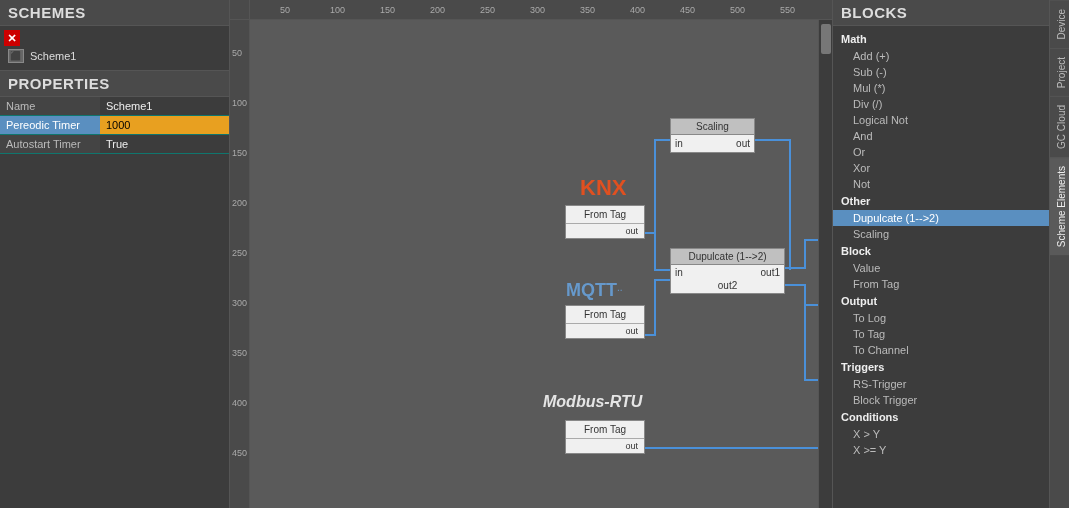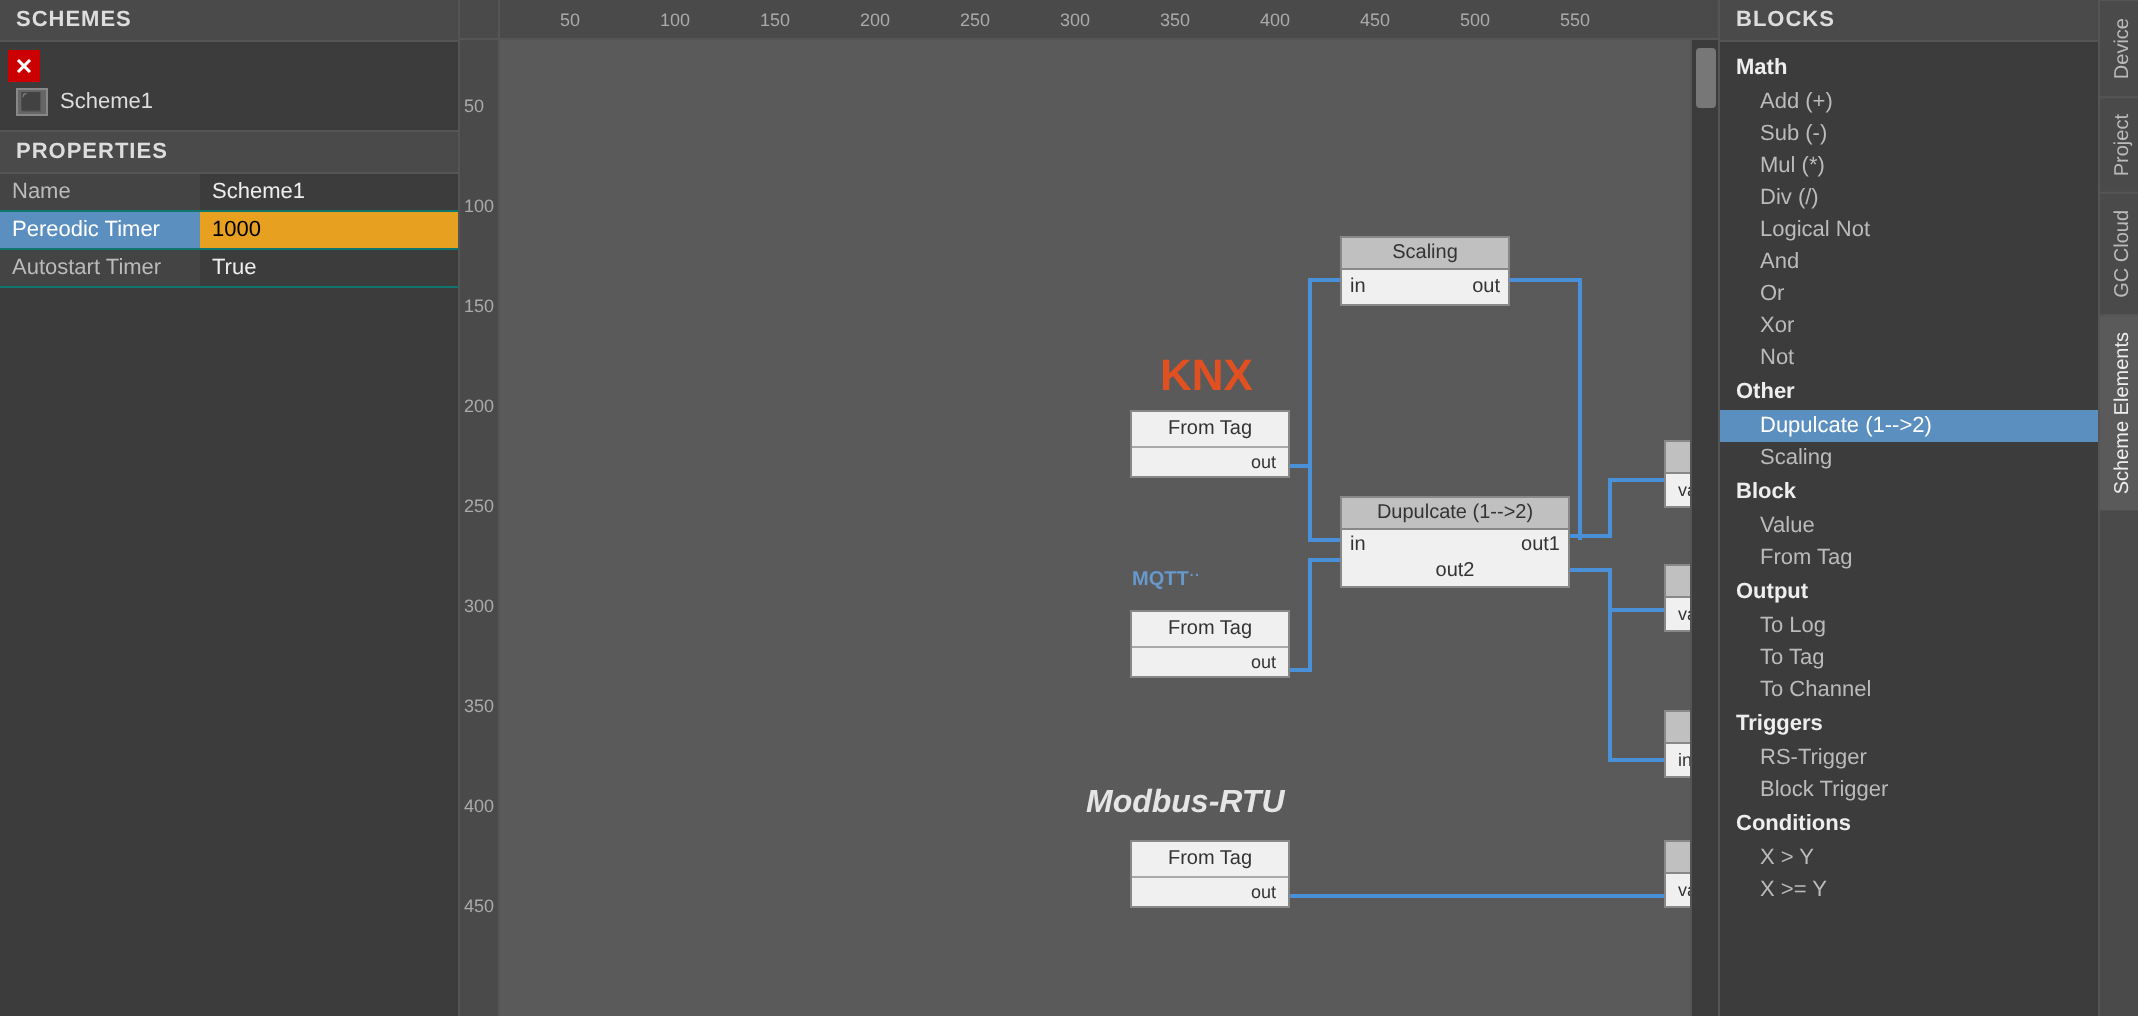--- a/index.html
+++ b/index.html
@@ -1,21 +1,21 @@
 <!DOCTYPE html>
 <html><head>
   <meta charset="utf-8">
   <style>
     * { box-sizing: border-box; margin: 0; padding: 0; }
     body { font-family: Arial, sans-serif; font-size: 11px; background: #3c3c3c; color: #ccc; display: flex; width: 1069px; height: 508px; overflow: hidden; }
 
     
     .left-panel { width: 230px; display: flex; flex-direction: column; background: #3c3c3c; border-right: 1px solid #555; flex-shrink: 0; }
 
-    .panel-header { background: #4a4a4a; color: #ddd; font-size: 11px; font-weight: bold; padding: 4px 8px; border-bottom: 1px solid #555; letter-spacing: 0.5px; }
+    .panel-header { background: #4a4a4a; color: #ddd; font-size: 15px; font-weight: bold; padding: 4px 8px; border-bottom: 1px solid #555; letter-spacing: 0.5px; }
 
     .schemes-section { border-bottom: 1px solid #555; }
     .schemes-list { padding: 4px; }
     .scheme-item { display: flex; align-items: center; gap: 6px; padding: 3px 4px; cursor: pointer; }
     .delete-btn { width: 16px; height: 16px; background: #c00; color: white; border: none; font-size: 11px; cursor: pointer; display: flex; align-items: center; justify-content: center; font-weight: bold; }
     .scheme-icon { width: 16px; height: 14px; background: #666; border: 1px solid #888; display: flex; align-items: center; justify-content: center; font-size: 9px; }
     .scheme-label { color: #ddd; }
 
     .properties-section { flex: 1; }
     .prop-table { width: 100%; }
@@ -27,21 +27,21 @@
     
     .main-area { flex: 1; display: flex; flex-direction: column; background: #5a5a5a; position: relative; overflow: hidden; }
 
     .ruler-top { height: 20px; background: #4a4a4a; border-bottom: 1px solid #555; display: flex; align-items: flex-end; padding-bottom: 2px; position: relative; }
 
     
     .vscroll { width: 14px; background: #3c3c3c; border-left: 1px solid #555; display: flex; flex-direction: column; align-items: center; }
     .vscroll-thumb { width: 10px; height: 30px; background: #777; margin-top: 4px; border-radius: 2px; }
 
     
-    .right-panel { width: 210px; display: flex; background: #3c3c3c; border-left: 1px solid #555; flex-shrink: 0; }
+    .right-panel { width: 237px; display: flex; background: #3c3c3c; border-left: 1px solid #555; flex-shrink: 0; }
     .blocks-list { flex: 1; overflow-y: auto; padding: 4px 0; }
     .block-category { color: #eee; font-weight: bold; padding: 3px 8px; cursor: pointer; }
     .block-item { color: #bbb; padding: 2px 20px; cursor: pointer; display: block; }
     .block-item.selected { background: #5a8fc0; color: white; }
 
     .side-tabs { width: 20px; display: flex; flex-direction: column; background: #4a4a4a; border-left: 1px solid #555; }
     .side-tab { width: 20px; writing-mode: vertical-lr; transform: rotate(180deg); padding: 8px 3px; font-size: 10px; color: #bbb; cursor: pointer; text-align: center; border-bottom: 1px solid #555; }
     .side-tab.active { background: #5a5a5a; color: #eee; }
 
     
@@ -174,21 +174,21 @@
           <span>out2</span>
         </div>
       </div>
 
       <div class="canvas-block" style="left:582px; top:200px; width:90px;">
         <div class="block-title">To Channel</div>
         <div style="padding:3px 6px; font-size:9px;">value</div>
       </div>
 
       <div style="position:absolute; left:316px; top:260px;">
-        <span style="font-size:10px; font-weight:bold; color:#6699cc; font-family:Arial;">MQTT</span><span style="font-size:10px; color:#6699cc; vertical-align:super;">..</span>
+        <span style="font-size:18px; font-weight:bold; color:#6699cc; font-family:Arial;">MQTT</span><span style="font-size:10px; color:#6699cc; vertical-align:super;">..</span>
       </div>
 
       <div class="canvas-block" style="left:315px; top:285px; width:80px;">
         <div style="padding:3px 6px; font-size:10px; text-align:center;">From Tag</div>
         <div style="padding:2px 6px; font-size:9px; text-align:right; border-top:1px solid #aaa;">out</div>
       </div>
 
       <div class="canvas-block" style="left:582px; top:262px; width:90px;">
         <div class="block-title">To Channel</div>
         <div style="padding:3px 6px; font-size:9px;">value</div>

